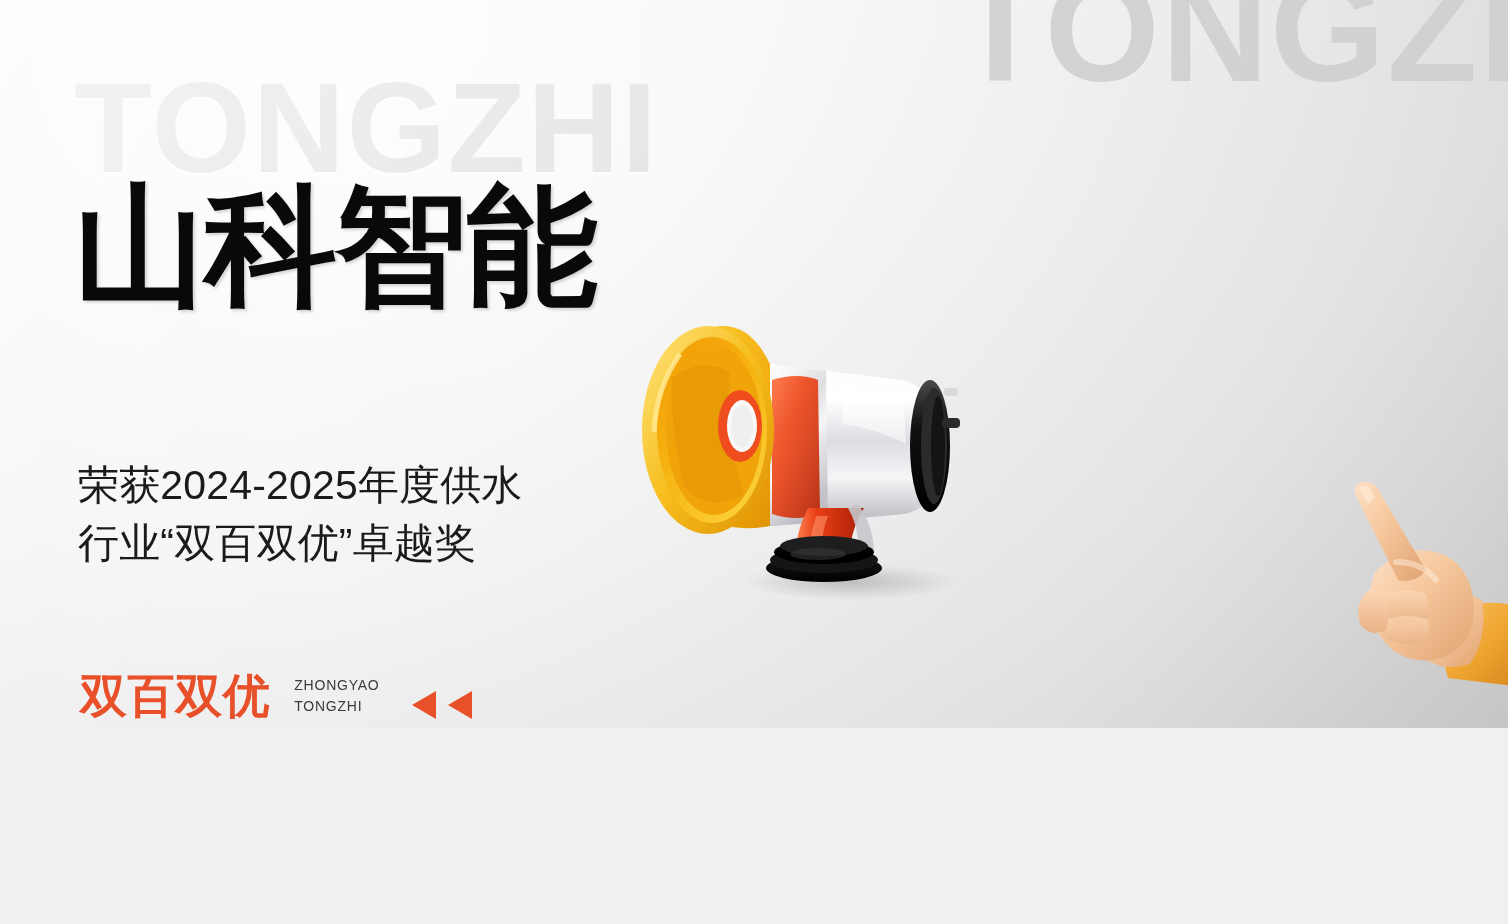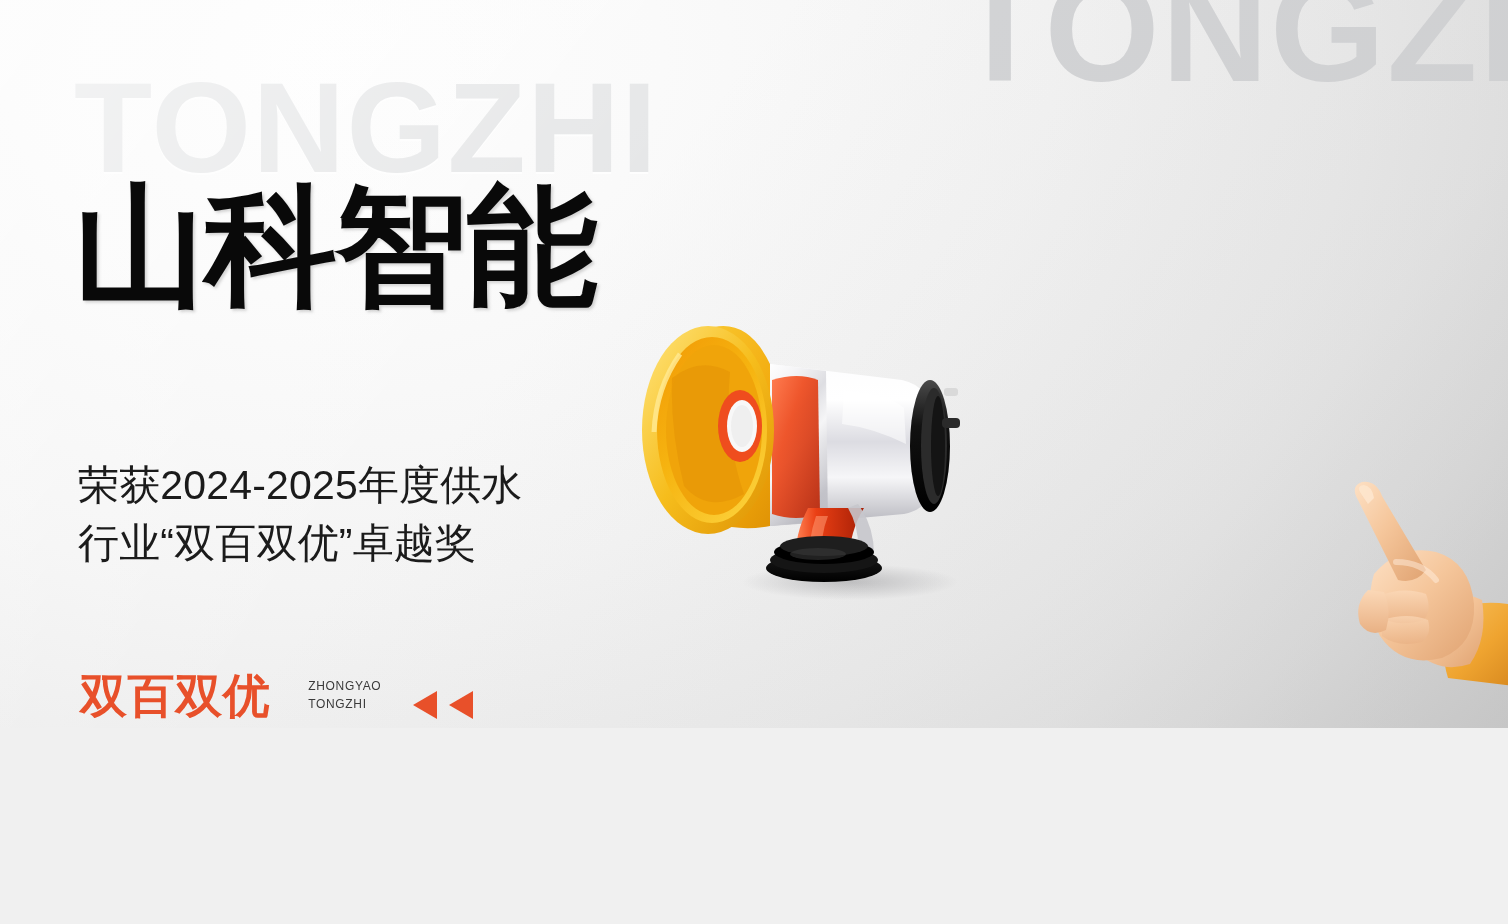--- a/index.html
+++ b/index.html
@@ -81,22 +81,22 @@
   }
   #cta-zh {
     font-size:47px;
     font-weight:900;
     color:#e8502a;
     letter-spacing:.012em;
     line-height:1;
     white-space:nowrap;
   }
   #cta-py {
-    margin-left:38px;
-    font-size:12px;
+    margin-left:24px;
+    font-size:14px;
     color:#3a3a3a;
     line-height:1.48;
     letter-spacing:.055em;
     white-space:nowrap;
   }
   #cta-arrows { margin-left:32px; display:flex; gap:12px; align-items:center; padding-top:18px; }
   .tri {
     width:0; height:0;
     border-top:14px solid transparent;
     border-bottom:14px solid transparent;

